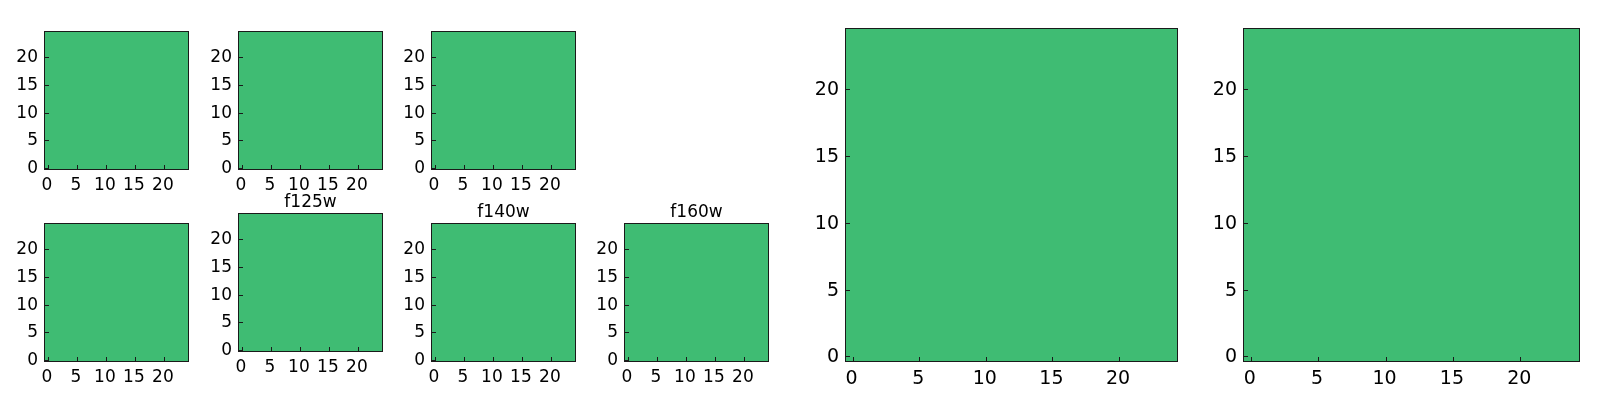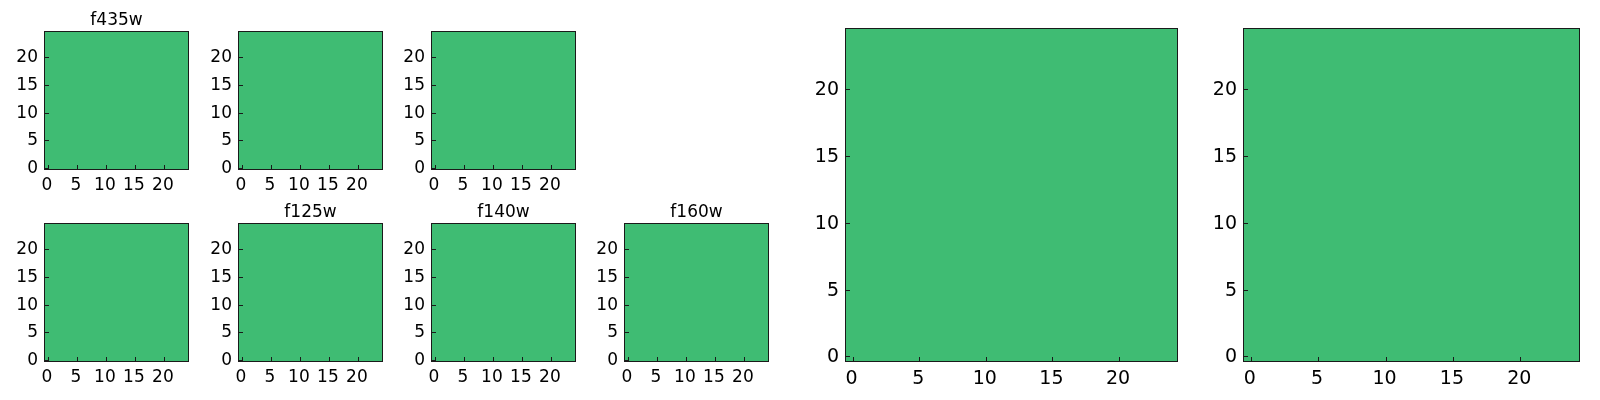--- a/index.html
+++ b/index.html
@@ -33,21 +33,20 @@
   .panel.large .tlabel.x{top:6px;}
   .panel.small .tlabel.y{right:6px;}
   .panel.large .tlabel.y{right:8px;}
 </style>
 </head>
 <body>
 
 <div class="figure">
 
   <div class="panel small" style="left:44px;top:31px;width:145px;height:139px;">
-    <div class="title">f435w</div>
     <div class="axes">
         <div class="heat"></div>
         <span class="tick x" style="left: 2.9px;"></span>
         <span class="tick x" style="left: 31.9px;"></span>
         <span class="tick x" style="left: 60.9px;"></span>
         <span class="tick x" style="left: 89.9px;"></span>
         <span class="tick x" style="left: 118.9px;"></span>
         <span class="tick y" style="top: 136.22px;"></span>
         <span class="tick y" style="top: 108.42px;"></span>
         <span class="tick y" style="top: 80.62px;"></span>
@@ -137,21 +136,21 @@
       <span class="tlabel x" style="left: 60.9px; top: 143px;">10</span>
       <span class="tlabel x" style="left: 89.9px; top: 143px;">15</span>
       <span class="tlabel x" style="left: 118.9px; top: 143px;">20</span>
       <span class="tlabel y" style="top: 136.22px; right: 151px; left: auto;">0</span>
       <span class="tlabel y" style="top: 108.42px; right: 151px; left: auto;">5</span>
       <span class="tlabel y" style="top: 80.62px; right: 151px; left: auto;">10</span>
       <span class="tlabel y" style="top: 52.82px; right: 151px; left: auto;">15</span>
       <span class="tlabel y" style="top: 25.02px; right: 151px; left: auto;">20</span>
     </div>
 
-  <div class="panel small" style="left:238px;top:223px;width:145px;height:139px;">
+  <div class="panel small" style="left:238px;top:213px;width:145px;height:139px;">
     <div class="title">f125w</div>
     <div class="axes">
         <div class="heat"></div>
         <span class="tick x" style="left: 2.9px;"></span>
         <span class="tick x" style="left: 31.9px;"></span>
         <span class="tick x" style="left: 60.9px;"></span>
         <span class="tick x" style="left: 89.9px;"></span>
         <span class="tick x" style="left: 118.9px;"></span>
         <span class="tick y" style="top: 136.22px;"></span>
         <span class="tick y" style="top: 108.42px;"></span>

